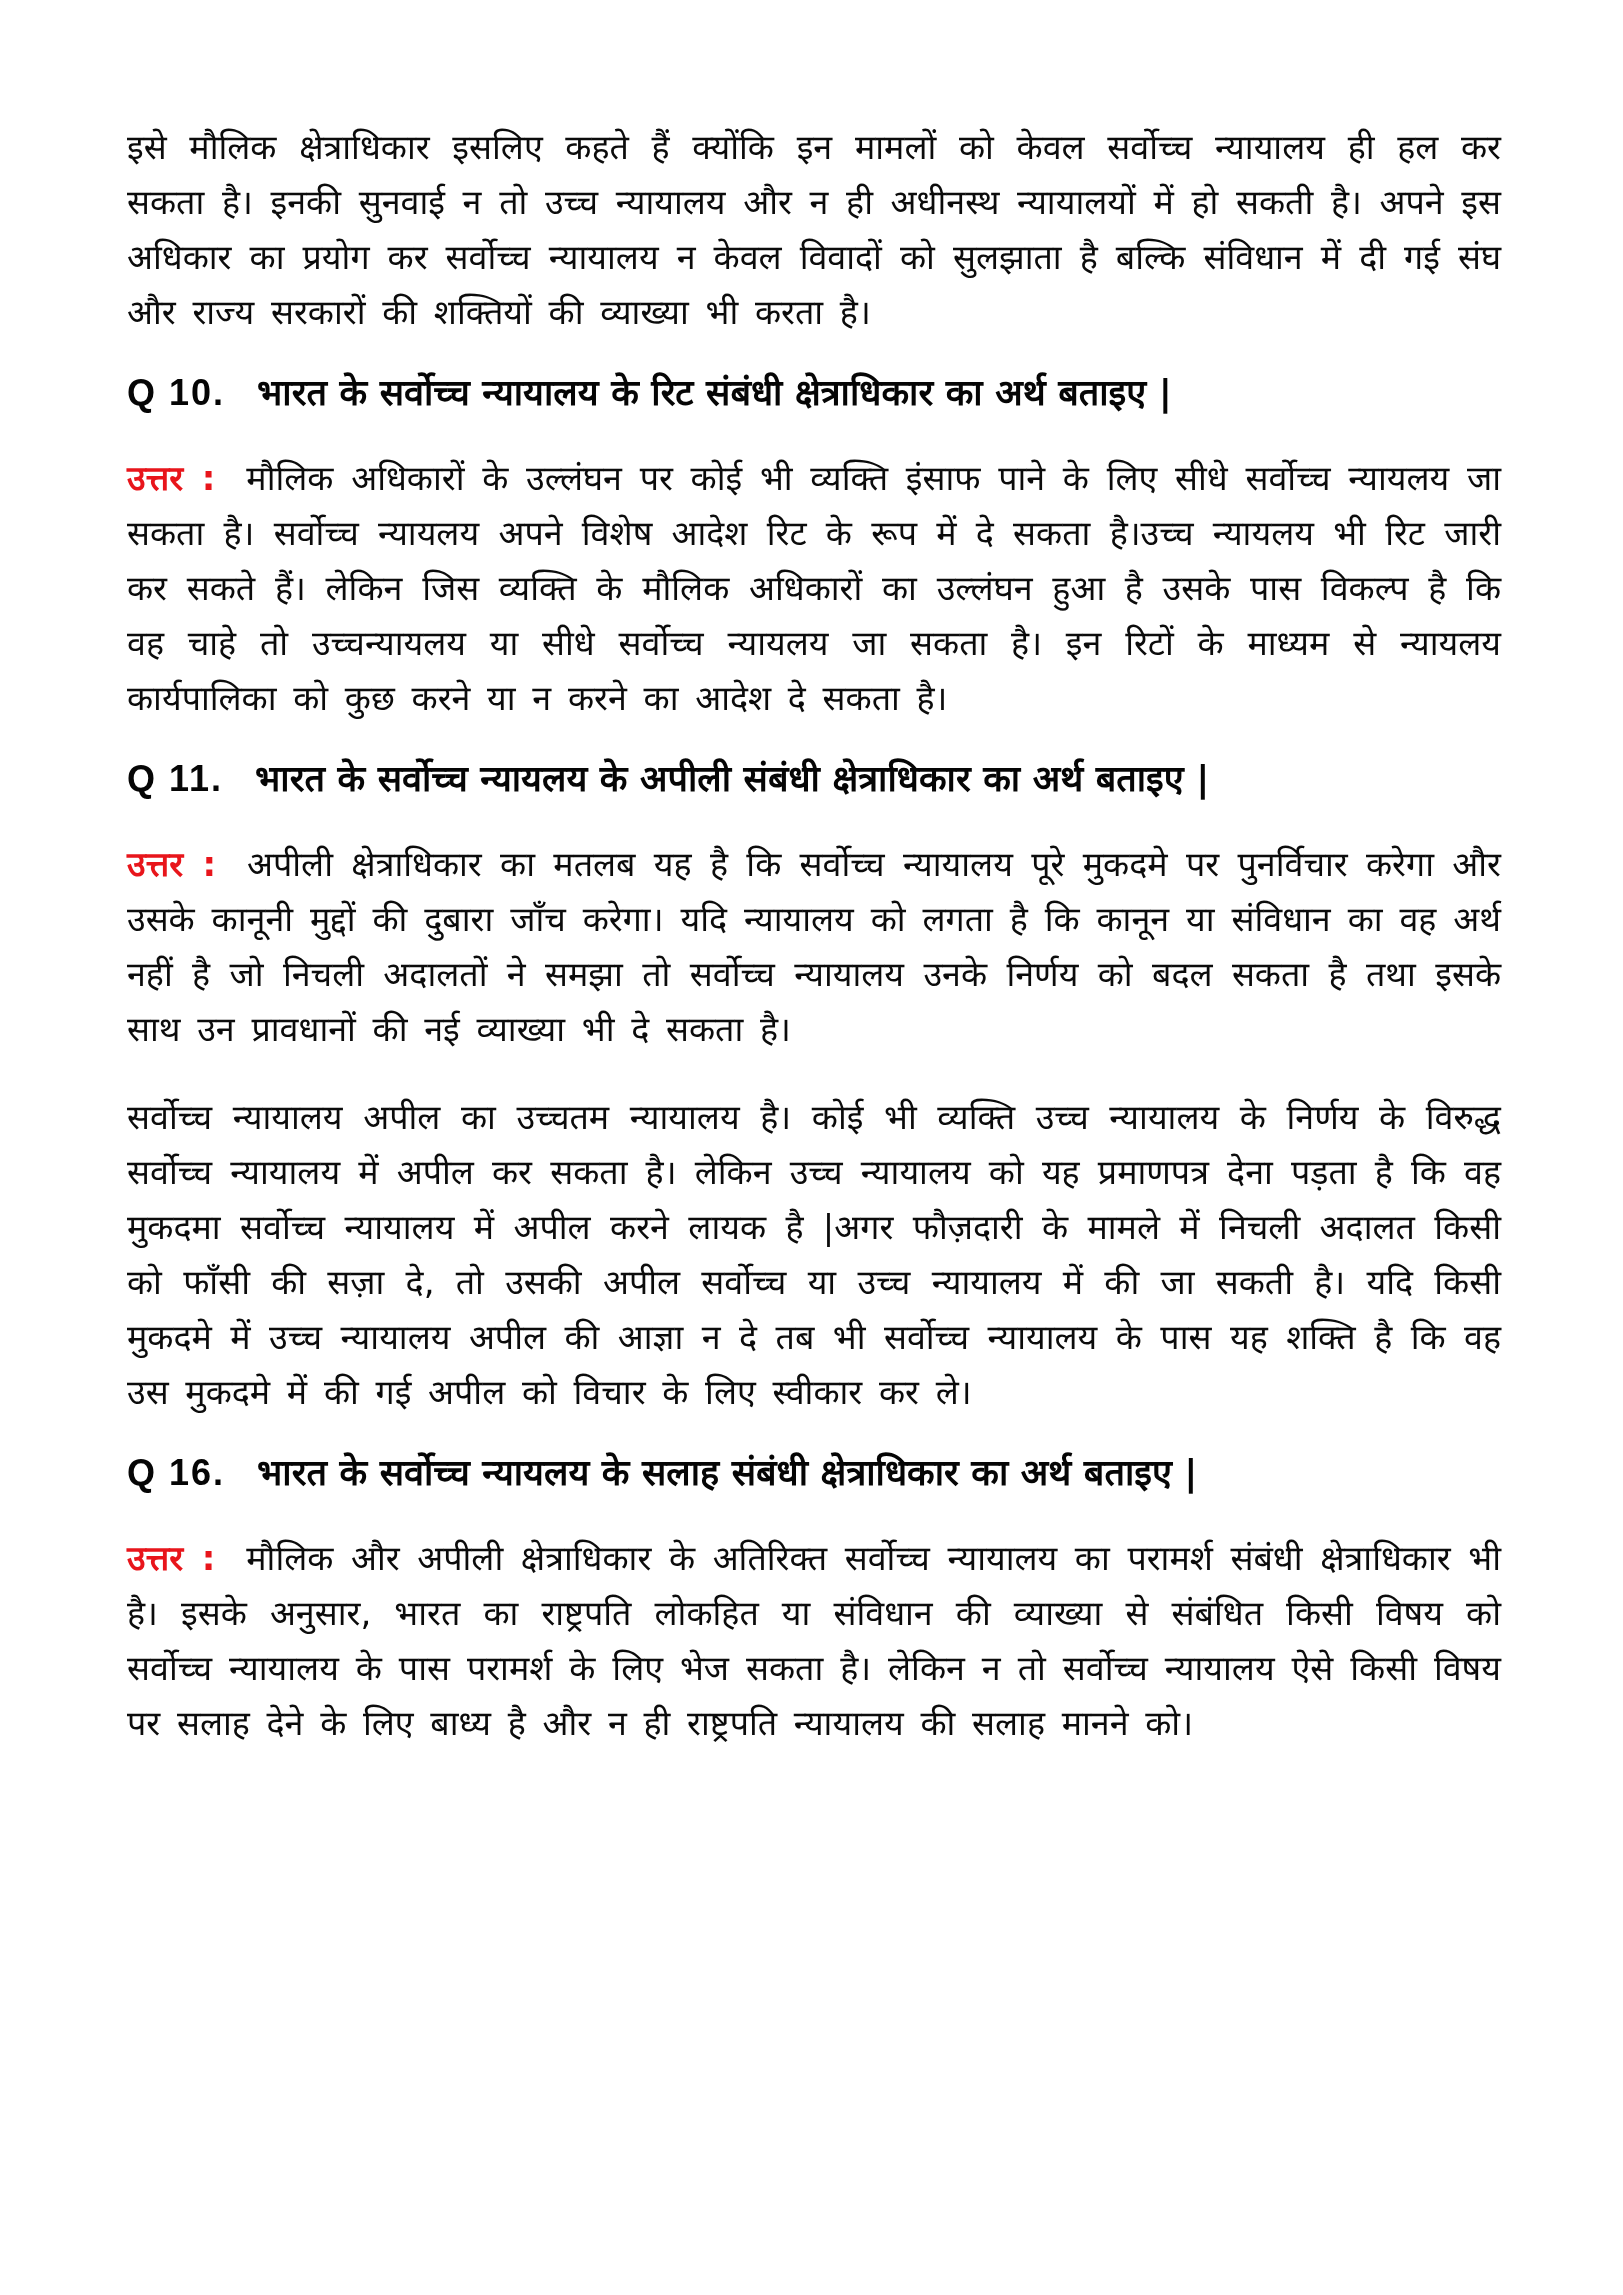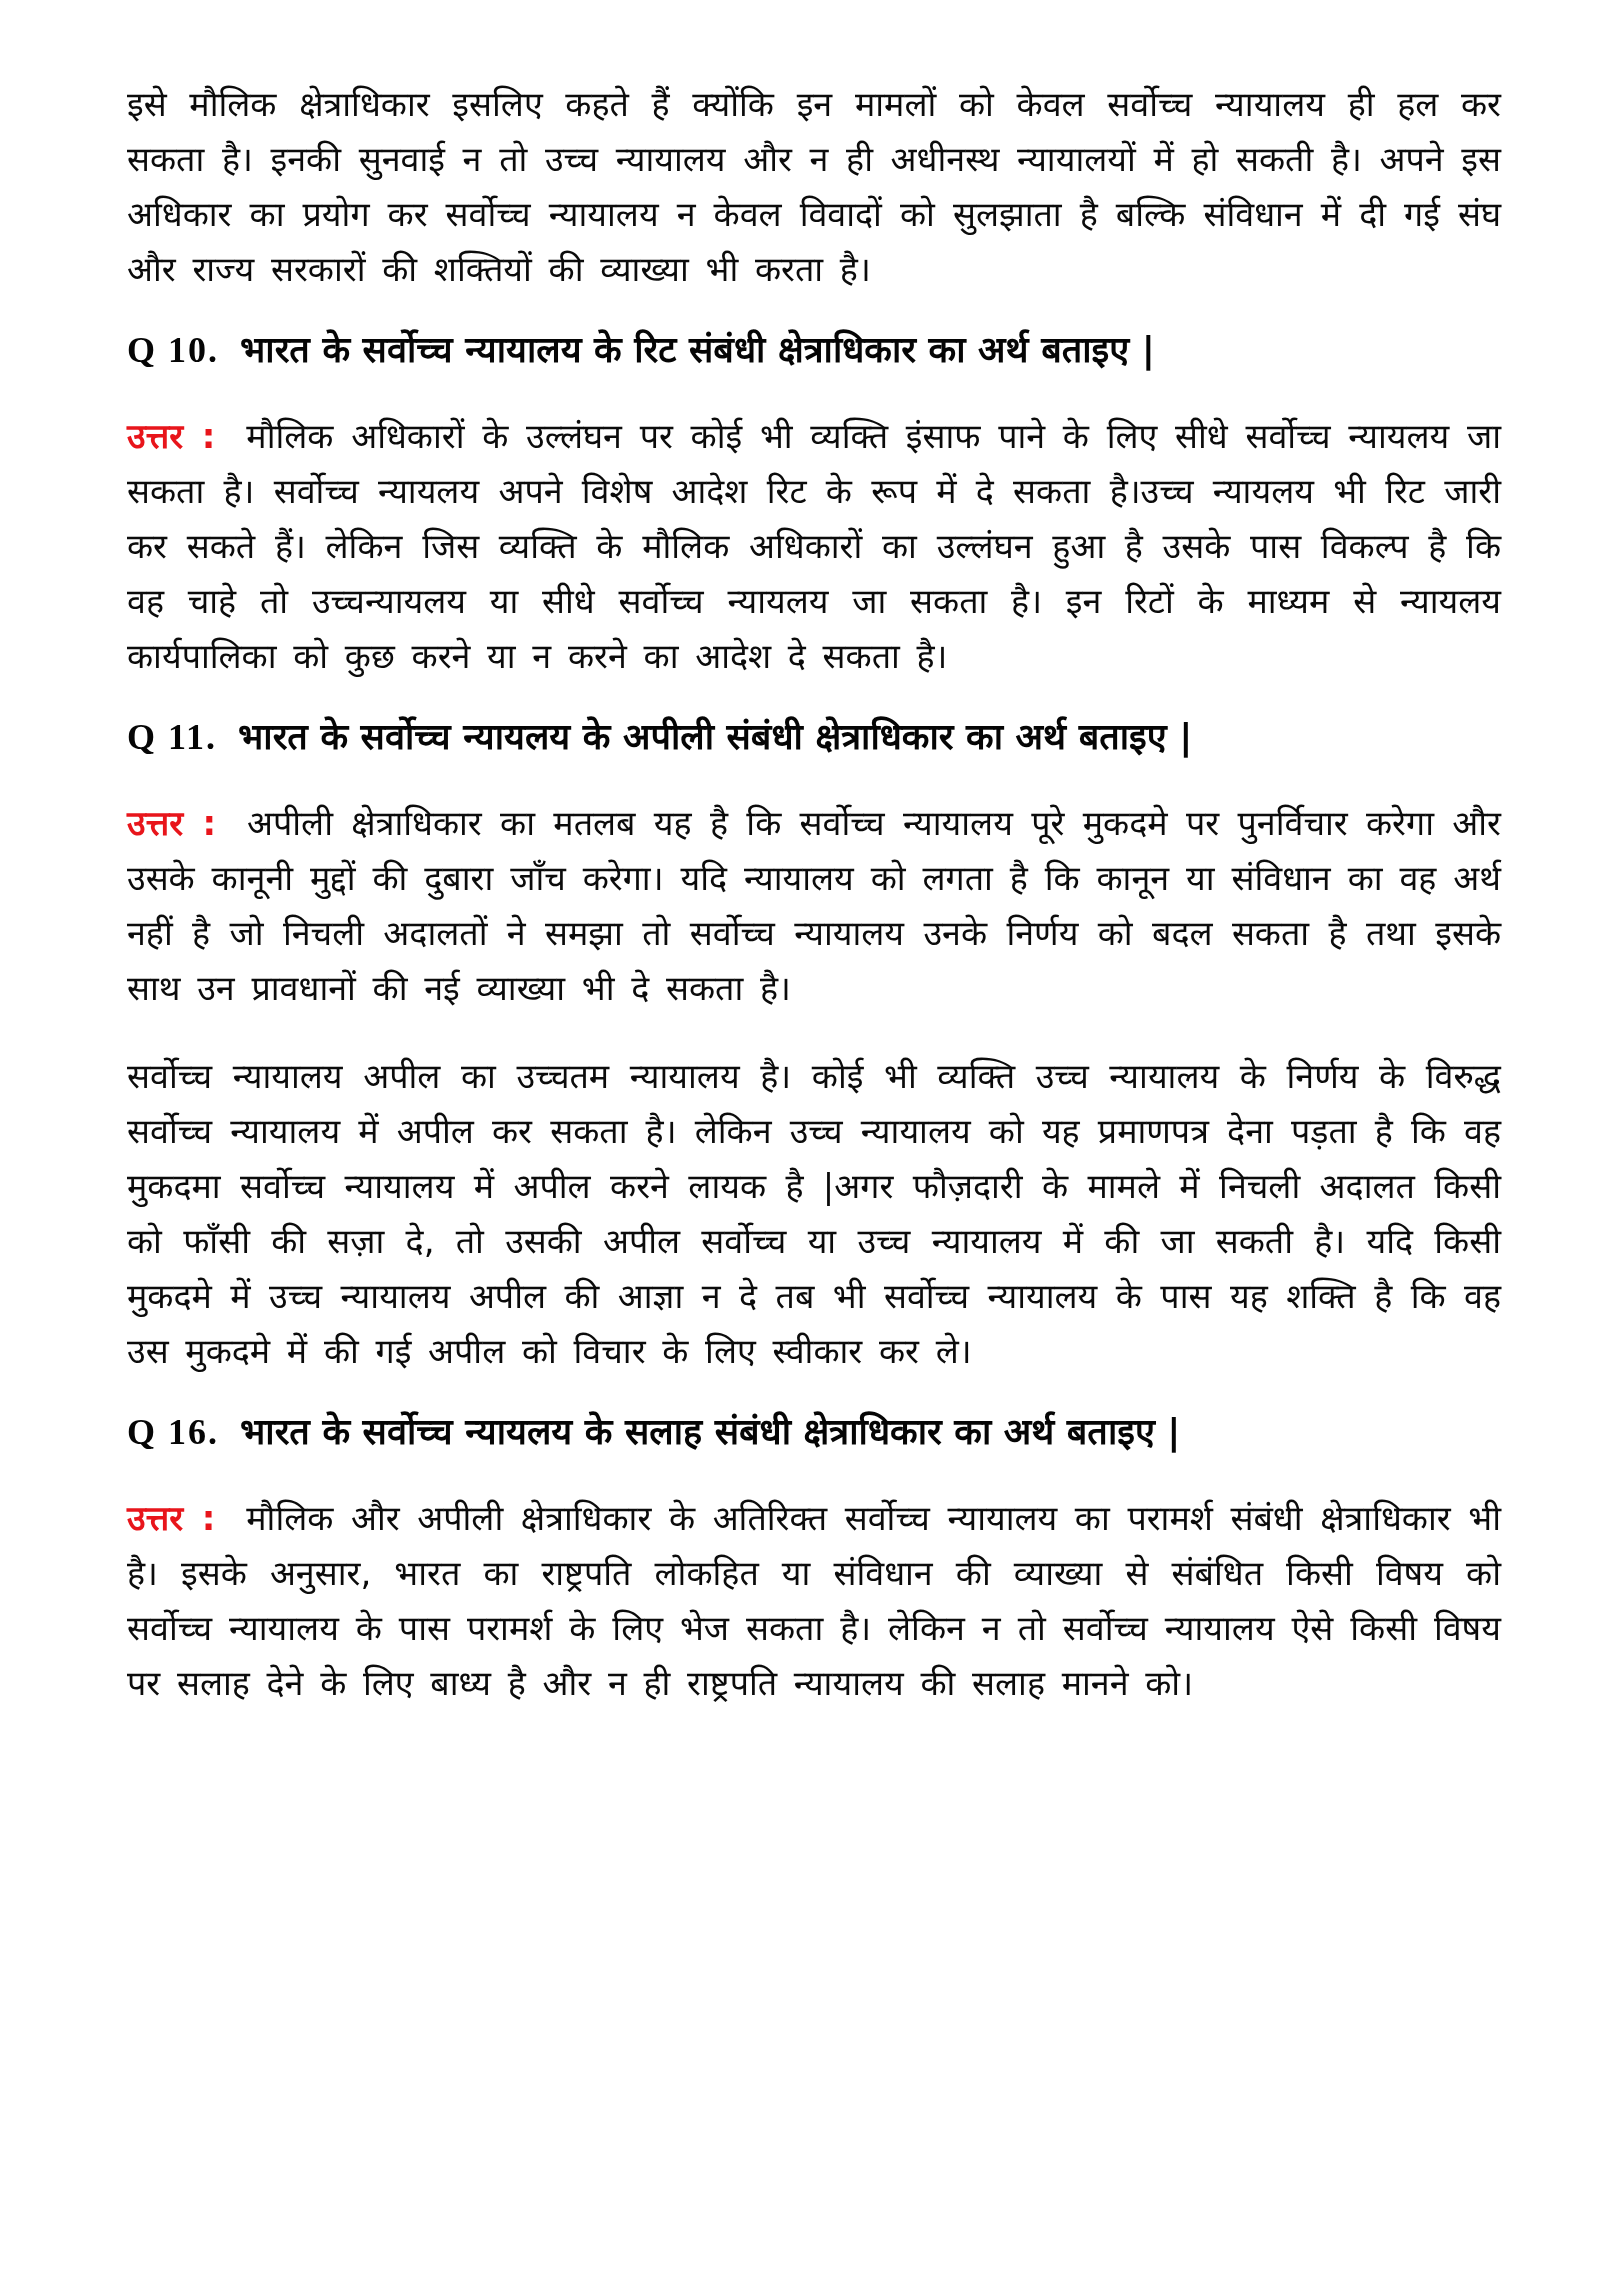--- a/index.html
+++ b/index.html
@@ -6,21 +6,21 @@
     margin: 0;
     padding: 0;
     background: #ffffff;
   }
   .page {
     position: relative;
     width: 1623px;
     height: 2296px;
     background: #ffffff;
     box-sizing: border-box;
-    padding: 77px 122px 0 127px;
+    padding: 120px 122px 0 127px;
     overflow: hidden;
     font-family: "DejaVu Sans", "Liberation Sans", sans-serif;
     color: #0b0b0b;
   }
   .body-text {
     font-size: 34px;
     line-height: 55px;
     text-align: justify;
     margin: 0 0 25.5px 0;
     color: #0b0b0b;
@@ -28,23 +28,23 @@
   }
   .question-heading {
     font-size: 36px;
     line-height: 47px;
     font-weight: 700;
     color: #050505;
     margin: 29px 0 35px 0;
     white-space: nowrap;
   }
   .q-label {
-    font-family: Liberation Serif, serif;
+    font-family: Liberation Sans, sans-serif;
     font-weight: 700;
-    margin-right: 21px;
+    margin-right: 32px;
     letter-spacing: 2px;
   }
   .answer-label {
     color: #e8151b;
     font-weight: 700;
     margin-right: 31px;
   }
   .answer-paragraph-extra {
     margin-top: 33px;
   }

